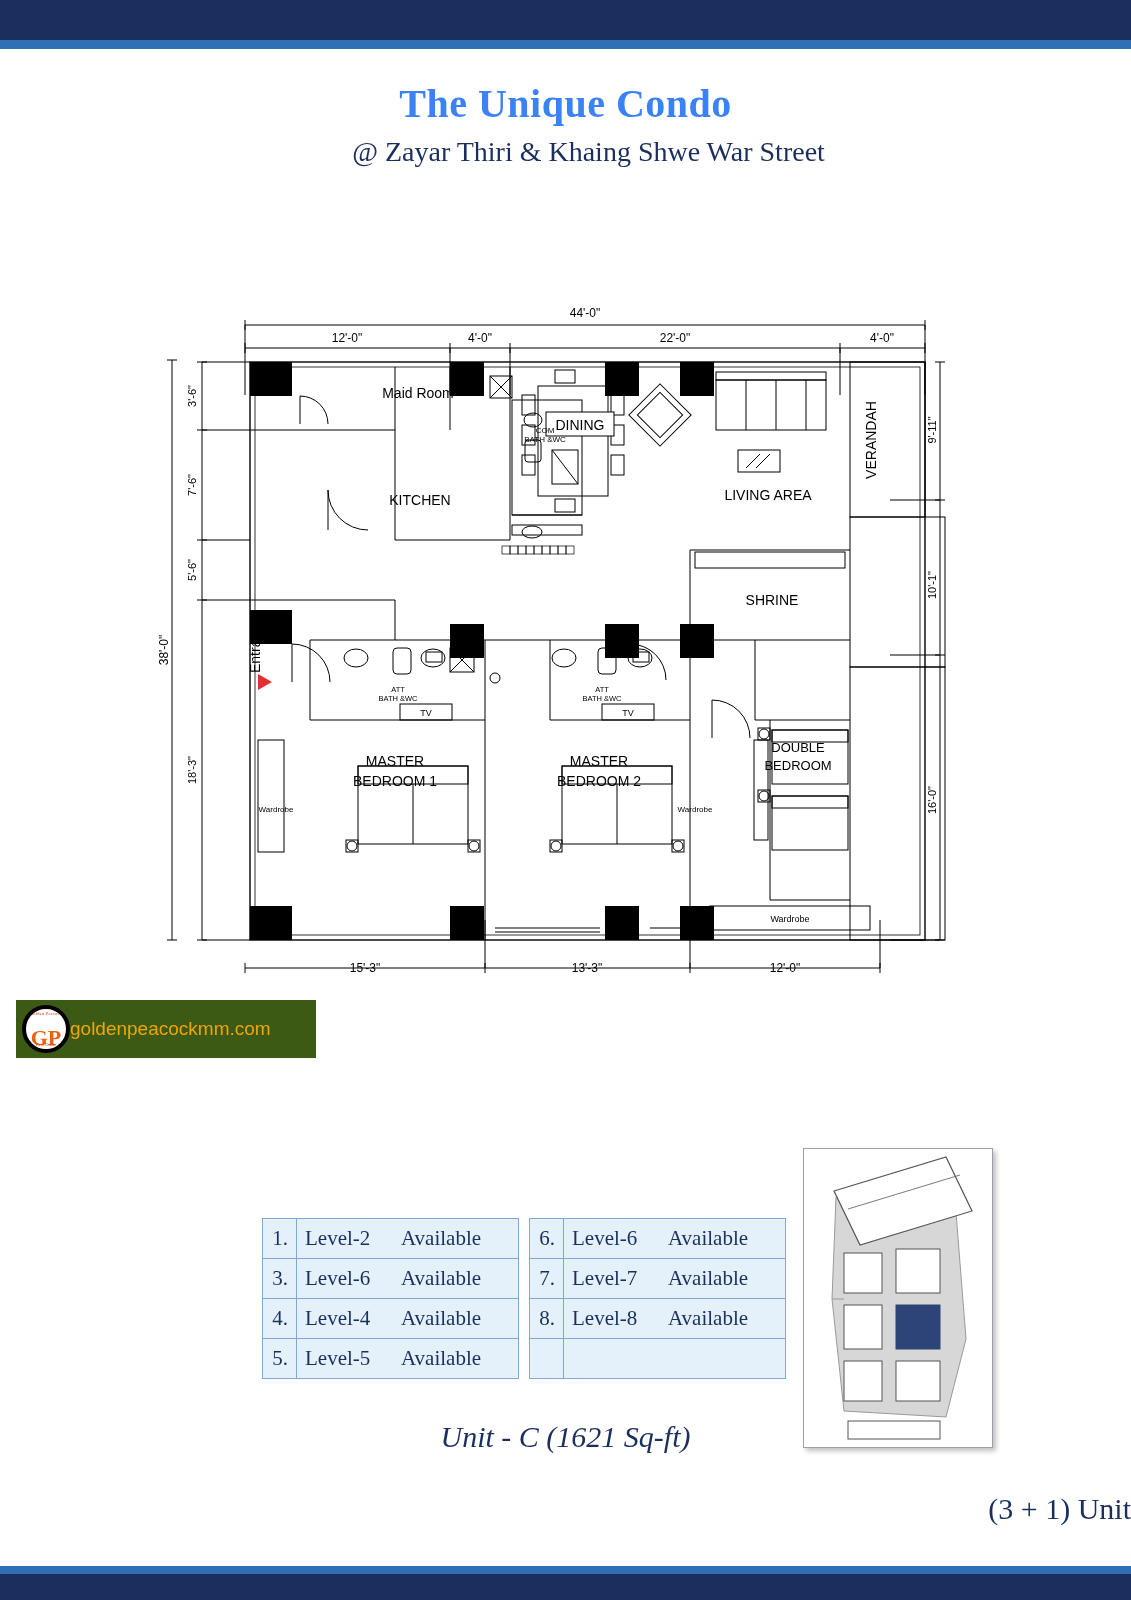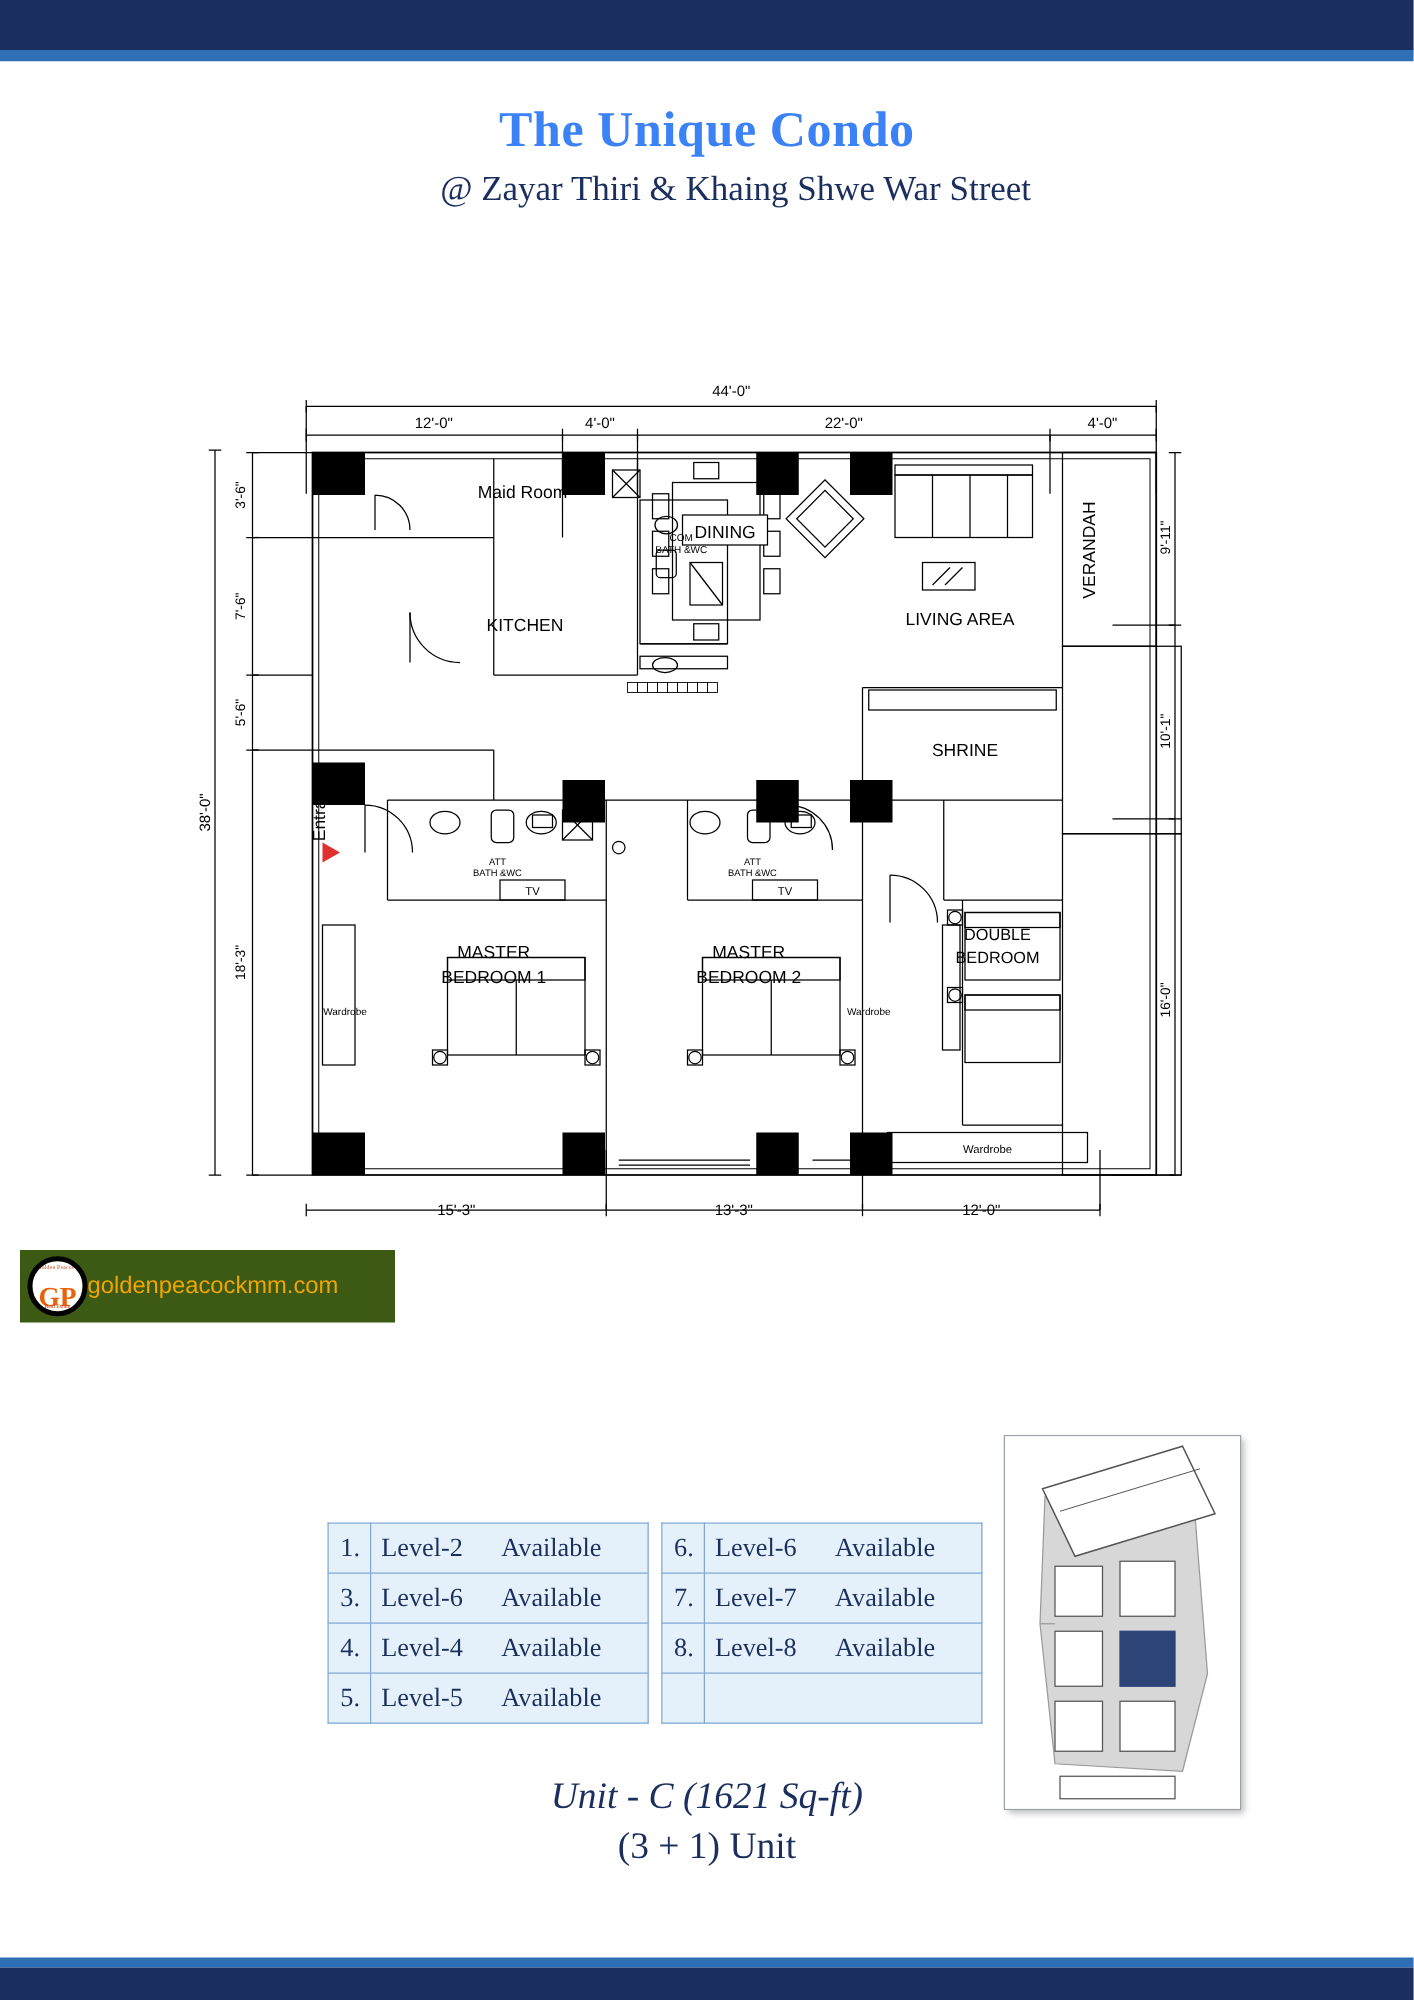--- a/index.html
+++ b/index.html
@@ -114,22 +114,22 @@
     border:1px solid #9aa0a6;
     box-shadow:3px 3px 5px rgba(0,0,0,0.25);
   }
 
   
   .unit-line1 {
     position:absolute; top:1420px; left:0; width:1131px;
     text-align:center; font-size:30px; color:#1b2f5e;font-style:italic;
   }
   .unit-line2 {
-    position:absolute; top:1460px; left:0; width:1131px;
-    text-align:center; font-size:30px; color:#1b2f5e;
+    position:absolute; top:1492px; left:0; width:1131px;
+    text-align:right; font-size:30px; color:#1b2f5e;
   }
 
   text { font-family:"Liberation Sans", sans-serif; }
 </style>
 </head>
 <body>
 
 <div class="top-bar-dark"></div>
 <div class="top-bar-accent"></div>
 

